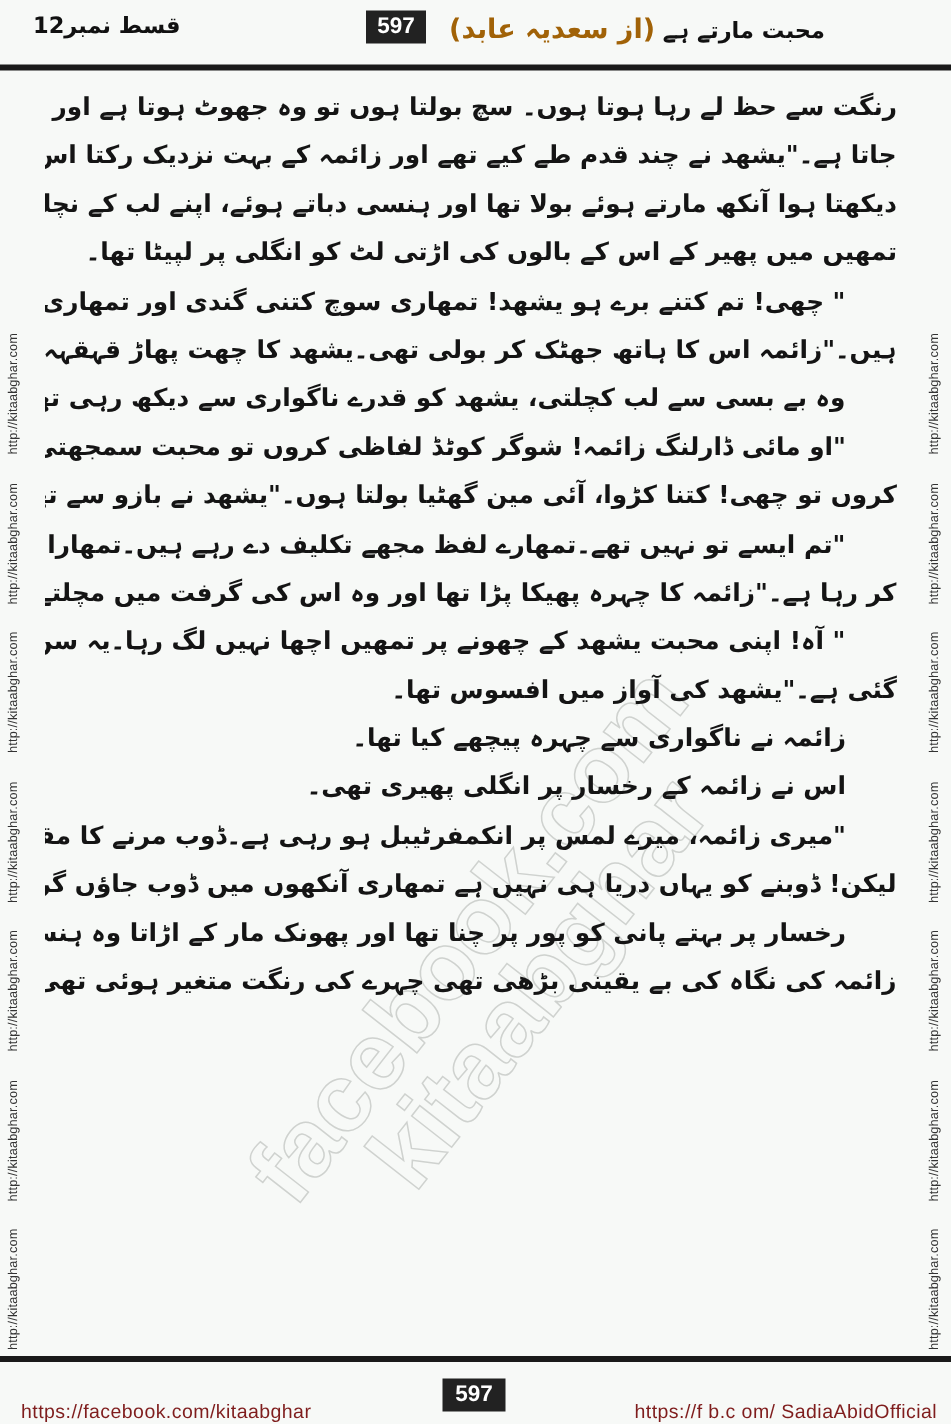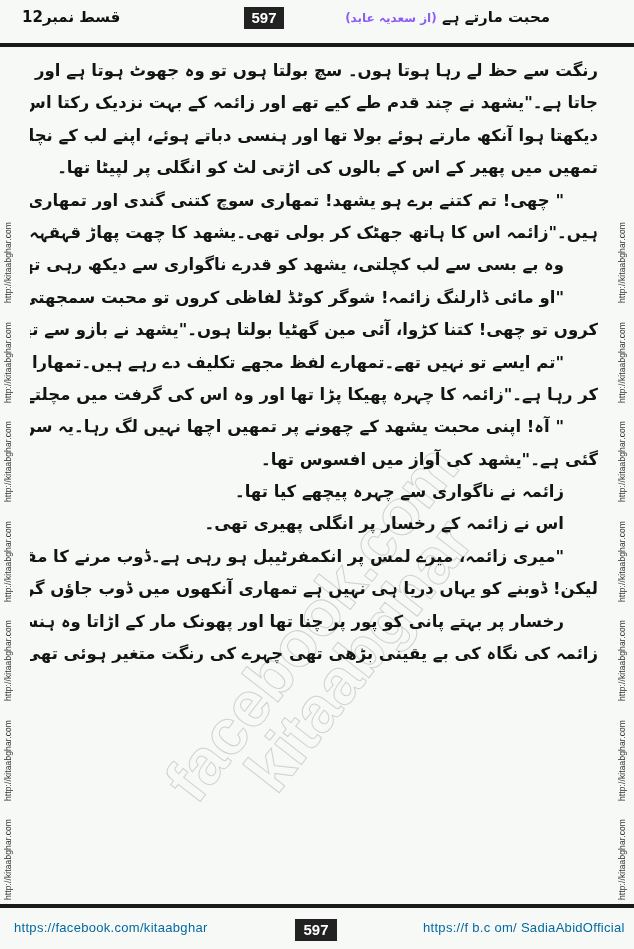--- a/index.html
+++ b/index.html
@@ -16,21 +16,21 @@
     color: #111; direction: rtl;
   }
   .hdr-page {
     position: absolute; left: 244px; top: 7px; width: 40px; height: 22px;
     background: #222; color: #fff; font-weight: bold; font-size: 15px;
     text-align: center; line-height: 22px; font-family: "Liberation Sans", sans-serif;
   }
   .hdr-title {
     position: absolute; right: 84px; top: 8px; direction: rtl; font-size: 15px; font-weight: bold; color: #111;
   }
-  .hdr-author { color: #8b5cf6; font-size: 12px; font-weight: bold; }
+  .hdr-author { color: #a16207; font-size: 18px; font-weight: bold; }
   .hdr-rule {
     position: absolute; left: 0; top: 43px; width: 634px; height: 4px; background: #1a1a1a;
   }
   .side {
     position: absolute; top: 60px; height: 840px; width: 14px;
     font-family: "Liberation Sans", sans-serif; font-size: 8.5px; color: #333;
     writing-mode: vertical-rl; white-space: nowrap; overflow: hidden; letter-spacing: 0.1px;
   }
   .side.left { left: 3px; transform: rotate(180deg); }
   .side.right { right: 3px; transform: rotate(180deg); }
@@ -55,21 +55,21 @@
   .line.short { text-align-last: right; }
   .line.indent { padding-right: 34px; }
   .footer-rule {
     position: absolute; left: 0; top: 904px; width: 634px; height: 4px; background: #1a1a1a;
   }
   .footer {
     position: absolute; left: 0; top: 912px; width: 634px; height: 37px;
     font-family: "Liberation Sans", sans-serif;
   }
   .ft-link {
-    position: absolute; top: 8px; font-size: 13px; color: #0369a1; letter-spacing: 0.3px;
+    position: absolute; top: 21px; font-size: 13px; color: #7f1d1d; letter-spacing: 0.3px;
     text-decoration: none;
   }
   .ft-left { left: 14px; }
   .ft-right { left: 380px; padding-left: 43px; }
   .ft-page {
     position: absolute; left: 295px; top: 7px; width: 42px; height: 22px;
     background: #222; color: #fff; text-align: center; line-height: 22px;
     font-weight: bold; font-size: 15px;
   }
 </style>

